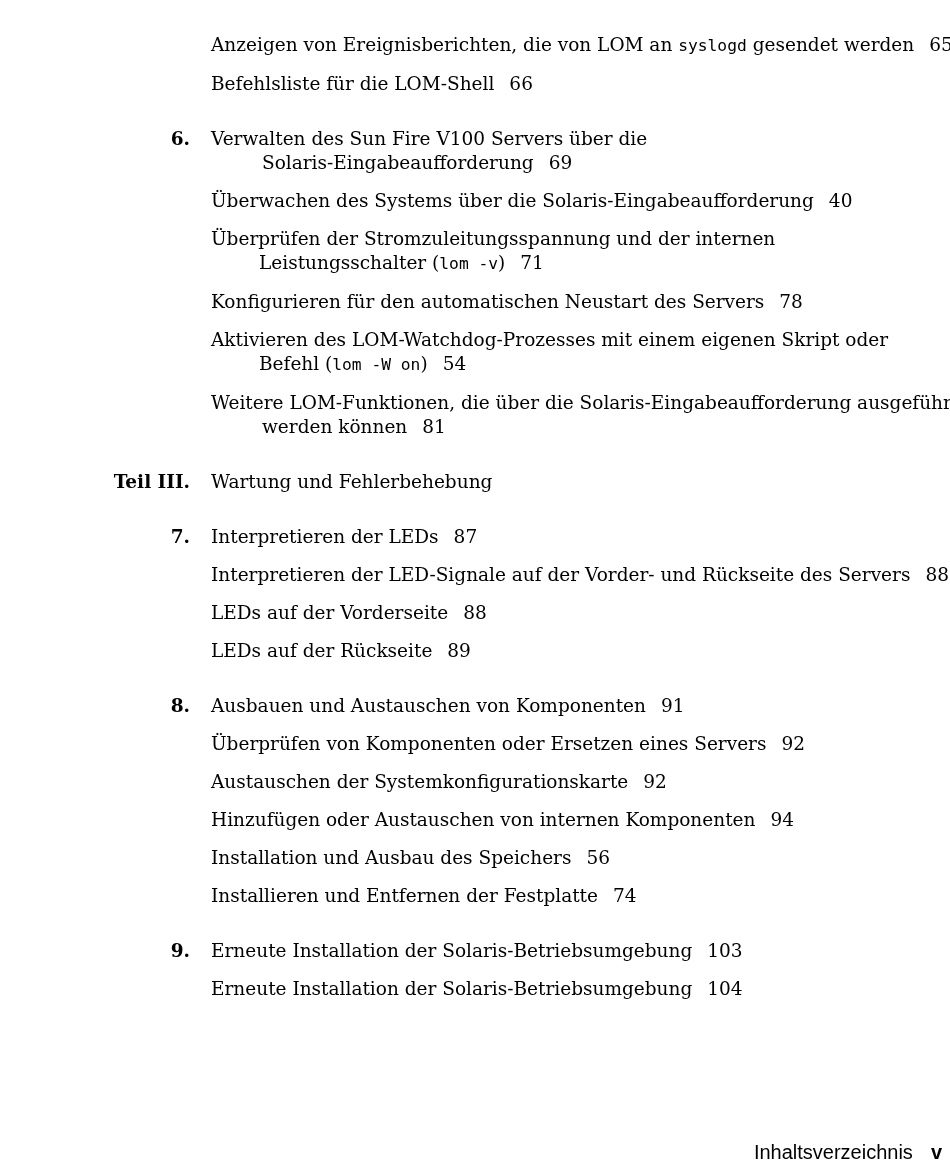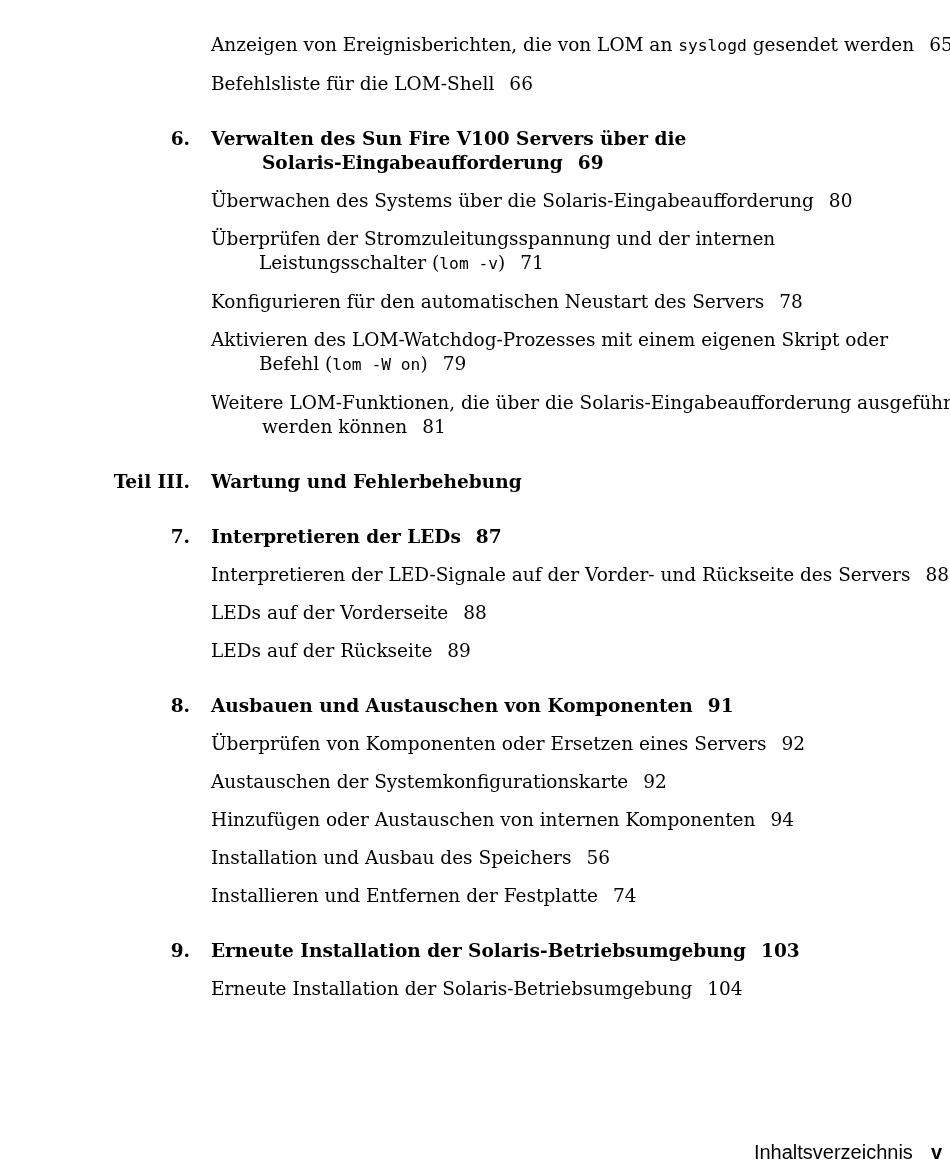--- a/index.html
+++ b/index.html
@@ -31,21 +31,21 @@
     flex: 0 0 211px;
     width: 211px;
     box-sizing: border-box;
     text-align: right;
     padding-right: 21px;
     font-weight: bold;
   }
   .content { flex: 1 1 auto; }
   .entry.lvl1 .content { padding-left: 51px; text-indent: -51px; }
   .entry.lvl2 .content { padding-left: 48px; text-indent: -48px; }
-  .entry.bold .content { font-weight: bold; }
+  .entry.bold .content { font-weight: normal; }
   .mono {
     font-family: "DejaVu Sans Mono", monospace;
     font-size: 0.88em;
   }
   .pgnum { margin-left: 15px; }
   .footer {
     position: absolute;
     top: 1144px;
     right: 8px;
     font-family: "Liberation Sans", sans-serif;
@@ -69,33 +69,33 @@
     <div class="entry lvl1">
       <div class="gutter"></div>
       <div class="content"><span>Befehlsliste für die LOM-Shell</span><span class="pgnum">66</span></div>
     </div>
     <div class="entry lvl1 bold section">
       <div class="gutter">6.</div>
       <div class="content"><span>Verwalten des Sun Fire V100 Servers über die</span><br><span>Solaris-Eingabeaufforderung</span><span class="pgnum">69</span></div>
     </div>
     <div class="entry lvl1">
       <div class="gutter"></div>
-      <div class="content"><span>Überwachen des Systems über die Solaris-Eingabeaufforderung</span><span class="pgnum">80</span></div>
+      <div class="content"><span>Überwachen des Systems über die Solaris-Eingabeaufforderung</span><span class="pgnum">40</span></div>
     </div>
     <div class="entry lvl2">
       <div class="gutter"></div>
       <div class="content"><span>Überprüfen der Stromzuleitungsspannung und der internen</span><br><span>Leistungsschalter (</span><span class="mono">lom -v</span><span>)</span><span class="pgnum">71</span></div>
     </div>
     <div class="entry lvl1">
       <div class="gutter"></div>
       <div class="content"><span>Konfigurieren für den automatischen Neustart des Servers</span><span class="pgnum">78</span></div>
     </div>
     <div class="entry lvl2">
       <div class="gutter"></div>
-      <div class="content"><span>Aktivieren des LOM-Watchdog-Prozesses mit einem eigenen Skript oder</span><br><span>Befehl (</span><span class="mono">lom -W on</span><span>)</span><span class="pgnum">79</span></div>
+      <div class="content"><span>Aktivieren des LOM-Watchdog-Prozesses mit einem eigenen Skript oder</span><br><span>Befehl (</span><span class="mono">lom -W on</span><span>)</span><span class="pgnum">54</span></div>
     </div>
     <div class="entry lvl1">
       <div class="gutter"></div>
       <div class="content"><span>Weitere LOM-Funktionen, die über die Solaris-Eingabeaufforderung ausgeführt</span><br><span>werden können</span><span class="pgnum">81</span></div>
     </div>
     <div class="entry lvl1 bold section">
       <div class="gutter">Teil III.</div>
       <div class="content"><span>Wartung und Fehlerbehebung</span></div>
     </div>
     <div class="entry lvl1 bold section">

